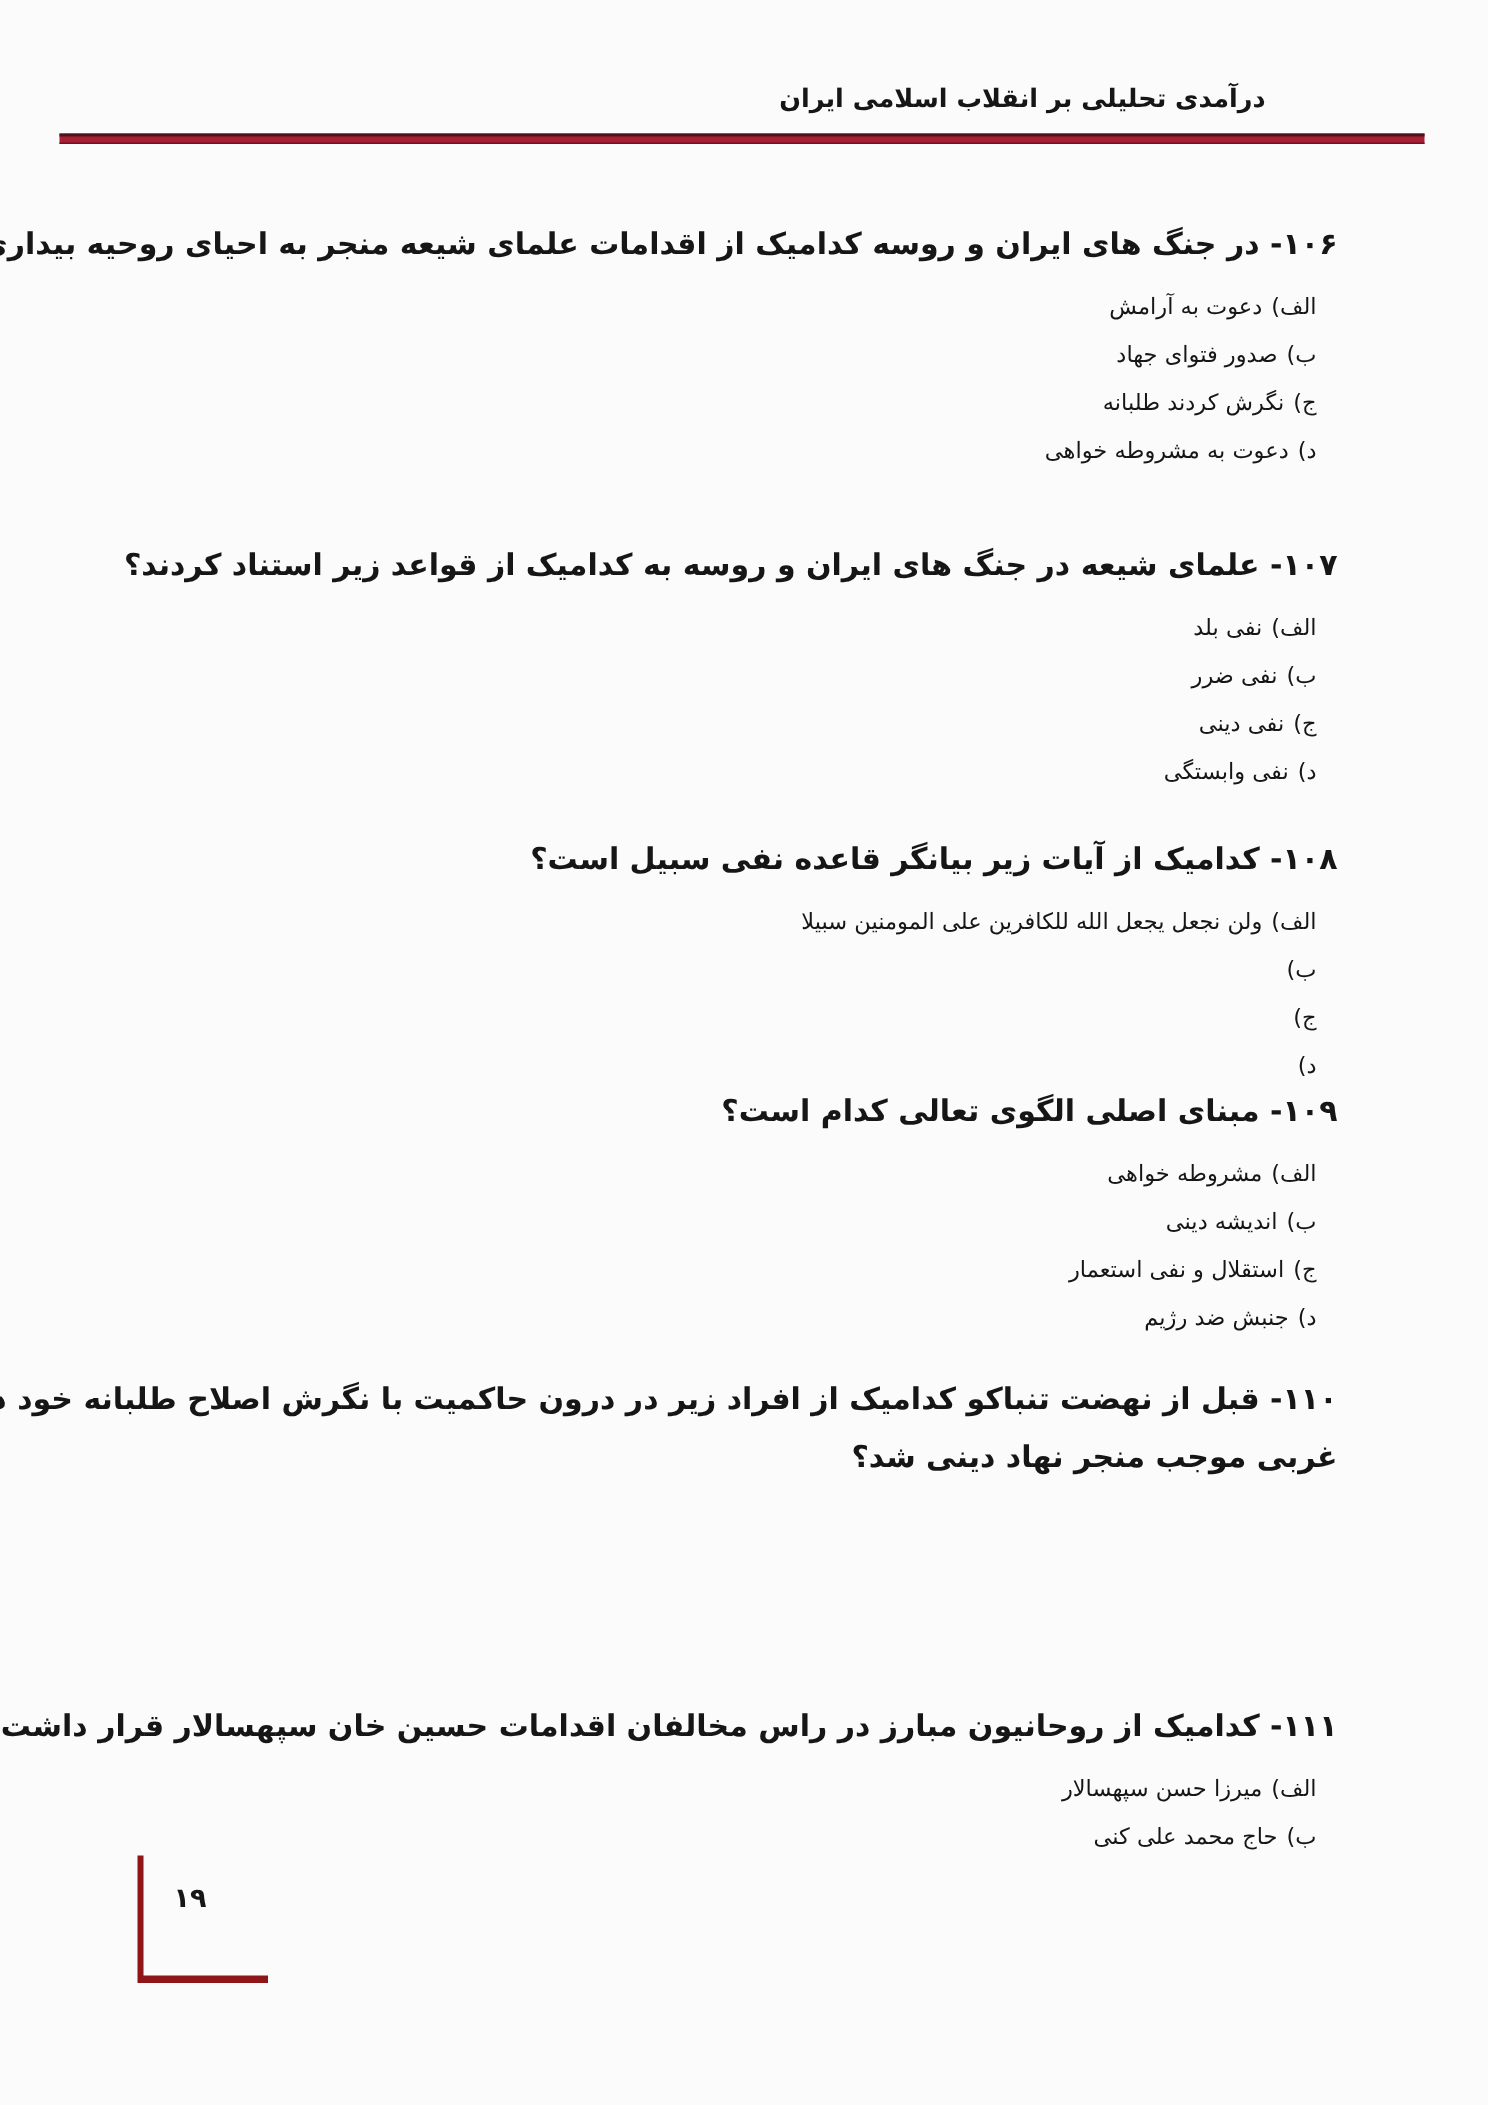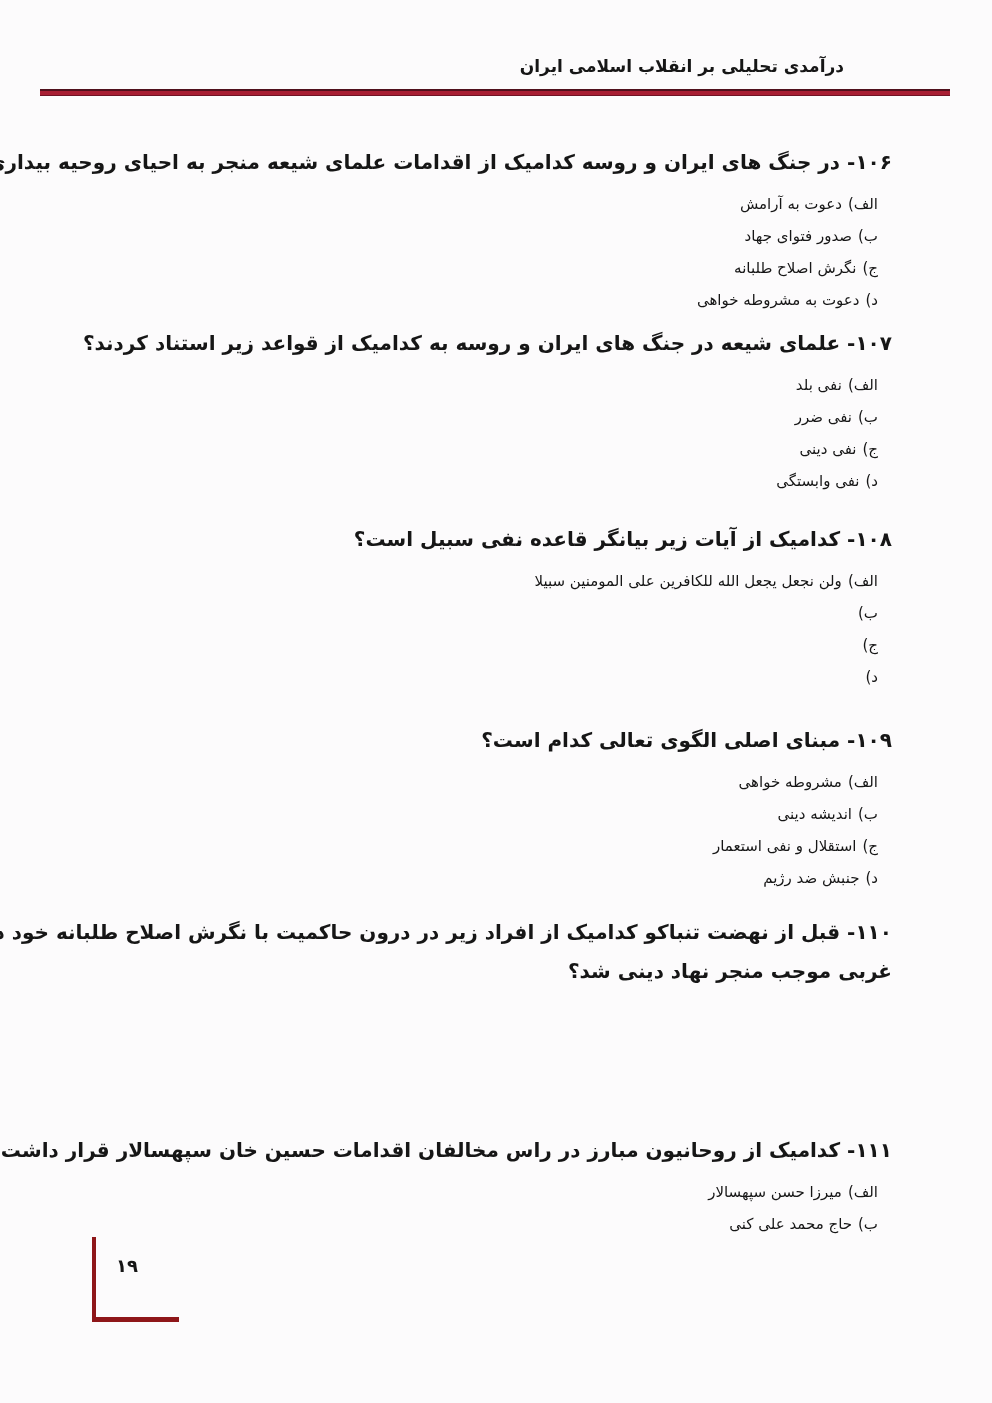--- a/index.html
+++ b/index.html
@@ -91,38 +91,38 @@
   <div class="header-title">درآمدی تحلیلی بر انقلاب اسلامی ایران</div>
   <div class="header-rule"></div>
 
   <section class="q" style="top:150px">
     <h2 class="qh">
       <span class="qnum">۱۰۶-</span><span>در جنگ های ایران و روسه کدامیک از اقدامات علمای شیعه منجر به احیای روحیه بیداری اسلامی شد؟</span>
     </h2>
     <div class="opts">
       <div class="opt"><span class="olabel">الف)</span><span>دعوت به آرامش</span></div>
       <div class="opt"><span class="olabel">ب)</span><span>صدور فتوای جهاد</span></div>
-      <div class="opt"><span class="olabel">ج)</span><span>نگرش اصلاح طلبانه</span></div>
+      <div class="opt"><span class="olabel">ج)</span><span>نگرش کردند طلبانه</span></div>
       <div class="opt"><span class="olabel">د)</span><span>دعوت به مشروطه خواهی</span></div>
     </div>
   </section>
 
-  <section class="q" style="top:331px">
+  <section class="q" style="top:364px">
     <h2 class="qh">
       <span class="qnum">۱۰۷-</span><span>علمای شیعه در جنگ های ایران و روسه به کدامیک از قواعد زیر استناد کردند؟</span>
     </h2>
     <div class="opts">
       <div class="opt"><span class="olabel">الف)</span><span>نفی بلد</span></div>
       <div class="opt"><span class="olabel">ب)</span><span>نفی ضرر</span></div>
       <div class="opt"><span class="olabel">ج)</span><span>نفی دینی</span></div>
       <div class="opt"><span class="olabel">د)</span><span>نفی وابستگی</span></div>
     </div>
   </section>
 
-  <section class="q" style="top:527px">
+  <section class="q" style="top:560px">
     <h2 class="qh">
       <span class="qnum">۱۰۸-</span><span>کدامیک از آیات زیر بیانگر قاعده نفی سبیل است؟</span>
     </h2>
     <div class="opts">
       <div class="opt"><span class="olabel">الف)</span><span>ولن نجعل یجعل الله للکافرین علی المومنین سبیلا</span></div>
       <div class="opt"><span class="olabel">ب)</span><span></span></div>
       <div class="opt"><span class="olabel">ج)</span><span></span></div>
       <div class="opt"><span class="olabel">د)</span><span></span></div>
     </div>
   </section>

